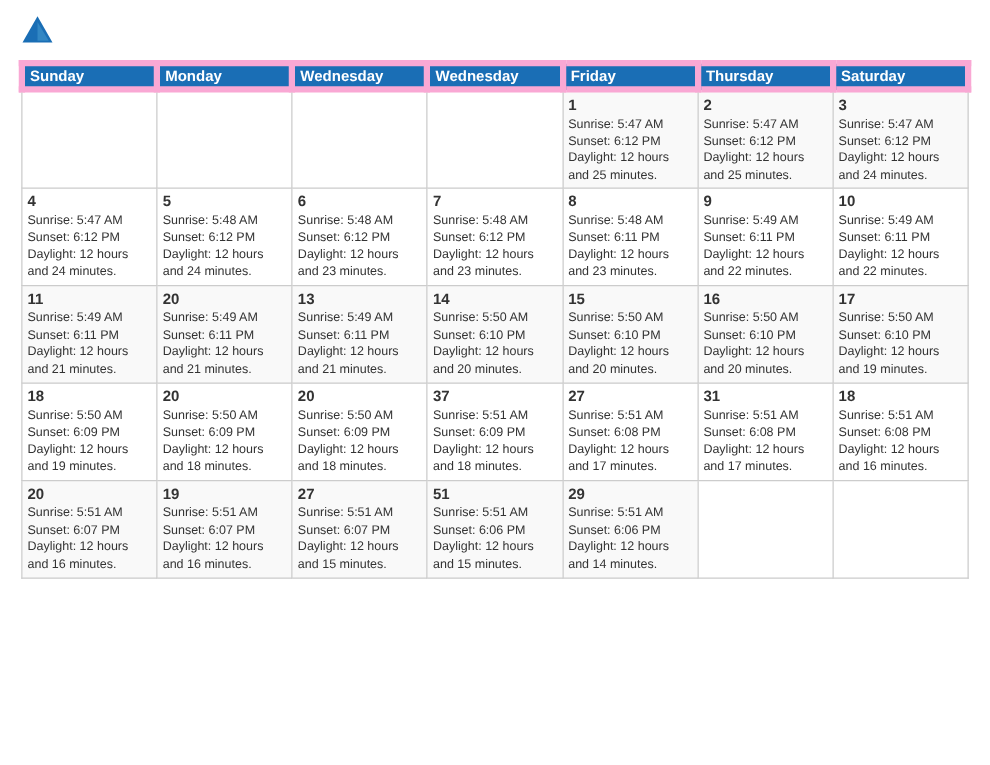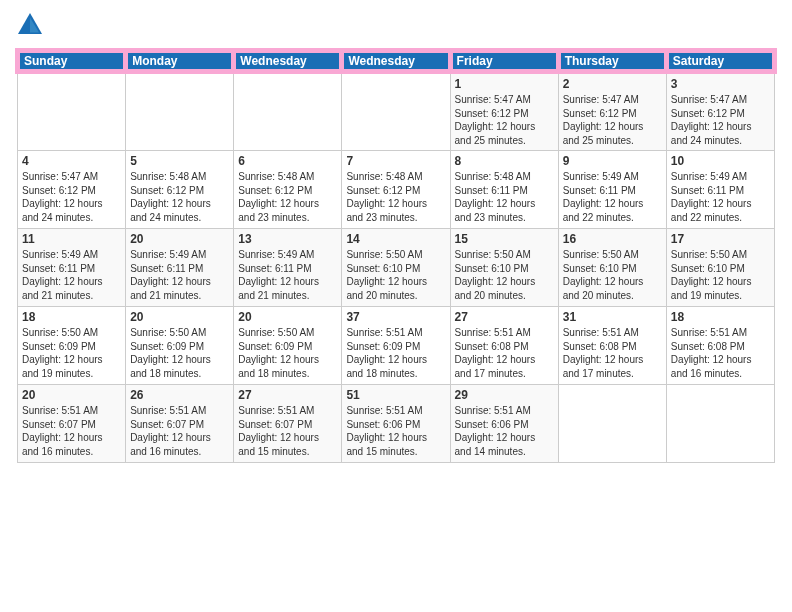--- a/index.html
+++ b/index.html
@@ -310,21 +310,21 @@
         </tr>
         <tr>
           <td>
             <span class="day-number">20</span>
             <div class="day-info" style="white-space: pre-line;">Sunrise: 5:51 AM
 Sunset: 6:07 PM
 Daylight: 12 hours
 and 16 minutes.</div>
           </td>
           <td>
-            <span class="day-number">26</span>
+            <span class="day-number">19</span>
             <div class="day-info" style="white-space: pre-line;">Sunrise: 5:51 AM
 Sunset: 6:07 PM
 Daylight: 12 hours
 and 16 minutes.</div>
           </td>
           <td>
             <span class="day-number">27</span>
             <div class="day-info" style="white-space: pre-line;">Sunrise: 5:51 AM
 Sunset: 6:07 PM
 Daylight: 12 hours

